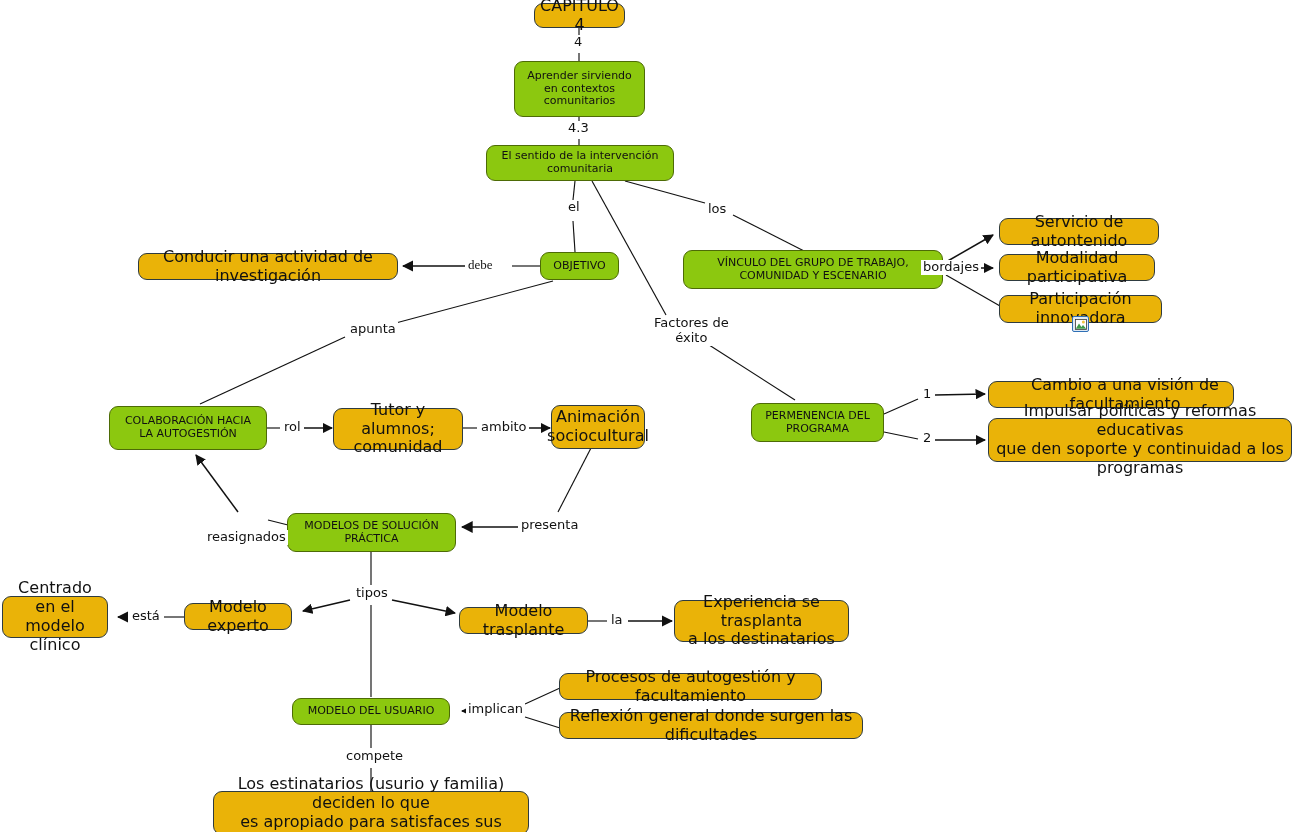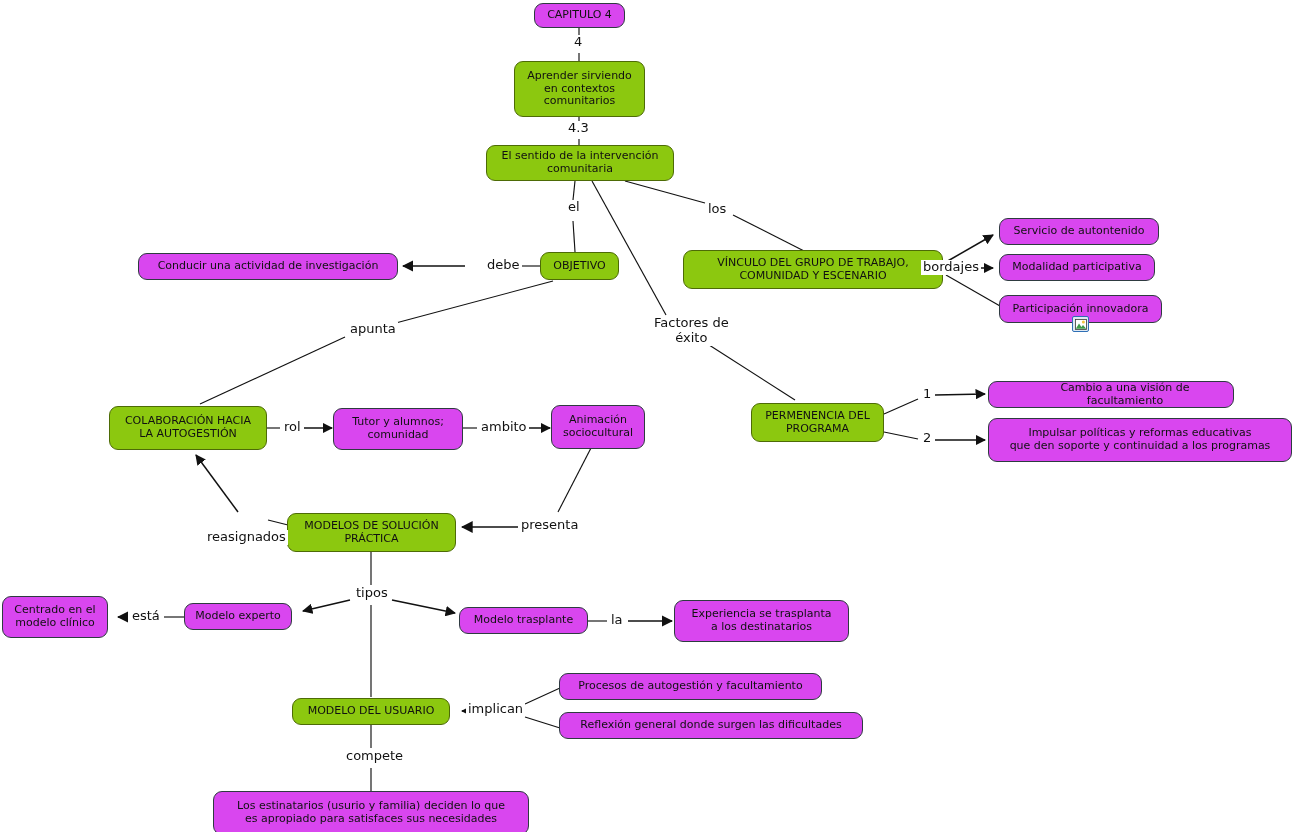--- a/index.html
+++ b/index.html
@@ -16,24 +16,24 @@
     white-space:pre-line;
     padding:3px 6px;
   }
   .node.green{
     background:#8CC80F;
     border:1.4px solid #4d6b06;
     color:#111111;
     font-size:11px;
   }
   .node.light{
-    background:#d946ef;
+    background:#eab308;
     border:1.3px solid #2e3b40;
     color:#111111;
-    font-size:11px;
+    font-size:16px;
   }
   .linklabel{
     position:absolute;
     font-size:13px;
     color:#111111;
     background:#ffffff;
     white-space:pre-line;
     text-align:center;
     line-height:1.15;
     padding:0 2px;
@@ -195,21 +195,21 @@
 
   <div class="node light" style="left:213px;top:791px;width:316px;height:44px;">Los estinatarios (usurio y familia) deciden lo que
 es apropiado para satisfaces sus necesidades</div>
 
   <div class="linklabel" style="left:572px;top:35px;">4</div>
 
   <div class="linklabel" style="left:566px;top:121px;">4.3</div>
 
   <div class="linklabel" style="left:566px;top:200px;">el</div>
 
-  <div class="linklabel" style="left:485px;top:258px;">debe</div>
+  <div class="linklabel" style="left:466px;top:258px;font-family:Liberation Serif, serif;">debe</div>
 
   <div class="linklabel" style="left:706px;top:202px;">los</div>
 
   <div class="linklabel" style="left:921px;top:260px;">bordajes</div>
 
   <div class="linklabel" style="left:652px;top:316px;">Factores de
 éxito</div>
 
   <div class="linklabel" style="left:921px;top:387px;">1</div>
 

